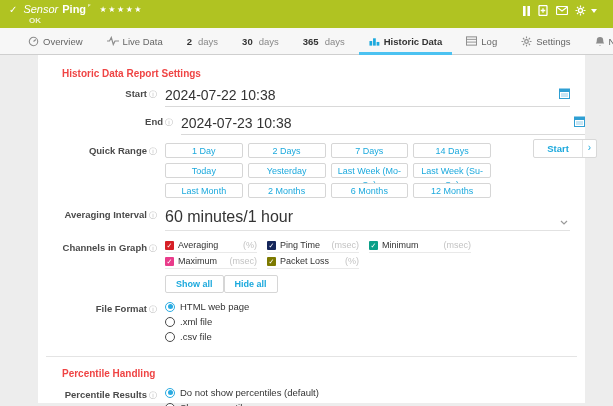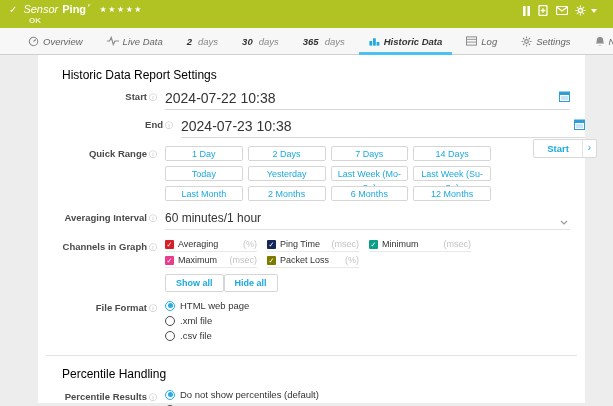--- a/index.html
+++ b/index.html
@@ -18,47 +18,47 @@
   .t-name { font-weight:bold; }
   .t-badge { font-size:6px; vertical-align:super; margin-left:2px; opacity:.85; position:relative; top:-4px; }
   .stars { font-size:8px; letter-spacing:1.5px; margin-left:9px; position:relative; top:-1px; }
   .status-ok { position:absolute; left:29px; top:16px; font-size:8px; font-weight:bold; color:rgba(255,255,255,.8); }
   .topbar-icons { position:absolute; right:16px; top:5px; display:flex; align-items:center; gap:7px; }
   .topbar-icons svg { display:block; }
   .caret { width:0; height:0; border-left:3px solid transparent; border-right:3px solid transparent; border-top:4px solid #fff; margin-left:-2px; }
 
   
   .tabbar { height:27px; background:#f7f7f7; border-bottom:1px solid #cfcfcf; display:flex; align-items:stretch; padding-left:16px; }
-  .tab { display:flex; align-items:center; gap:4px; padding:0 12px; font-size:9.5px; color:#666; position:relative; white-space:nowrap; cursor:pointer;font-style:italic; }
+  .tab { display:flex; align-items:center; gap:4px; padding:0 12px; font-size:9.5px; color:#666; position:relative; white-space:nowrap; cursor:pointer; }
   .tab svg, .tab .gchar { color:#8d8d8d; }
   .tab .num { font-weight:bold; color:#333; margin-right:2px; }
   .tab .suffix { color:#888; }
   .tab.active { color:#333; font-weight:bold; }
   .tab.active svg { color:#1ca9dd; }
   .tab.active::after { content:""; position:absolute; left:2px; right:2px; bottom:-1px; height:3px; background:#4cc2f1; }
 
   
   .content { position:absolute; top:55px; left:0; right:0; bottom:0; }
   .card { position:absolute; left:38px; top:0; width:547px; height:348px; background:#fff; }
 
-  .section-title { margin:13px 0 7px 24px; font-size:12px; font-weight:normal; color:#000000; }
+  .section-title { margin:13px 0 7px 24px; font-size:10px; font-weight:bold; color:#ef4444; }
 
   .frow { display:flex; align-items:flex-start; margin-bottom:7px; }
   .flabel { width:119px; flex:none; text-align:right; font-size:9.5px; font-weight:bold; color:#4a4a4a; padding-top:2px; }
   .info { font-size:8px; color:#bcbcbc; margin-left:2px; font-weight:normal; }
   .fctrl { margin-left:8px; width:405px; }
 
   .datefield { position:relative; border-bottom:1px solid #d9d9d9; padding:1px 14px 3px 0; font-size:14px; color:#333; }
   .cal { position:absolute; right:0; top:0; }
 
   .qr-grid { display:grid; grid-template-columns:repeat(4,1fr); gap:5px; width:326px; }
   .qr-btn { height:15px; line-height:14px; border:1px solid #d6d6d6; border-radius:2px; background:#fff; text-align:center; font-size:9px; color:#1ca9dd; cursor:pointer; }
   .qr-row { margin-bottom:9px; }
 
-  .selectbox { position:relative; border-bottom:1px solid #e2e2e2; padding:1px 14px 4px 0; font-size:12px; color:#333; cursor:pointer; }
+  .selectbox { position:relative; border-bottom:1px solid #e2e2e2; padding:1px 14px 4px 0; font-size:16px; color:#333; cursor:pointer; }
   .chev { position:absolute; right:2px; top:4px; }
   .avg-row { margin-bottom:9px; }
 
   .ch-grid { display:grid; grid-template-columns:92px 92px 102px; column-gap:10px; row-gap:3px; }
   .ch { display:flex; align-items:center; border-bottom:1px solid #e9e9e9; padding-bottom:2px; cursor:pointer; }
   .cb { width:9px; height:9px; flex:none; margin-right:4px; color:#fff; font-size:7px; line-height:9px; text-align:center; font-weight:bold; border-radius:1px; }
   .cb-downtime{background:#d61f26;} .cb-ping{background:#15265a;} .cb-min{background:#0b9f88;}
   .cb-max{background:#e93c8b;} .cb-loss{background:#7d7a00;}
   .ch-name { font-size:9px; color:#333; flex:1; }
   .ch-unit { font-size:9px; color:#c3c3c3; }

